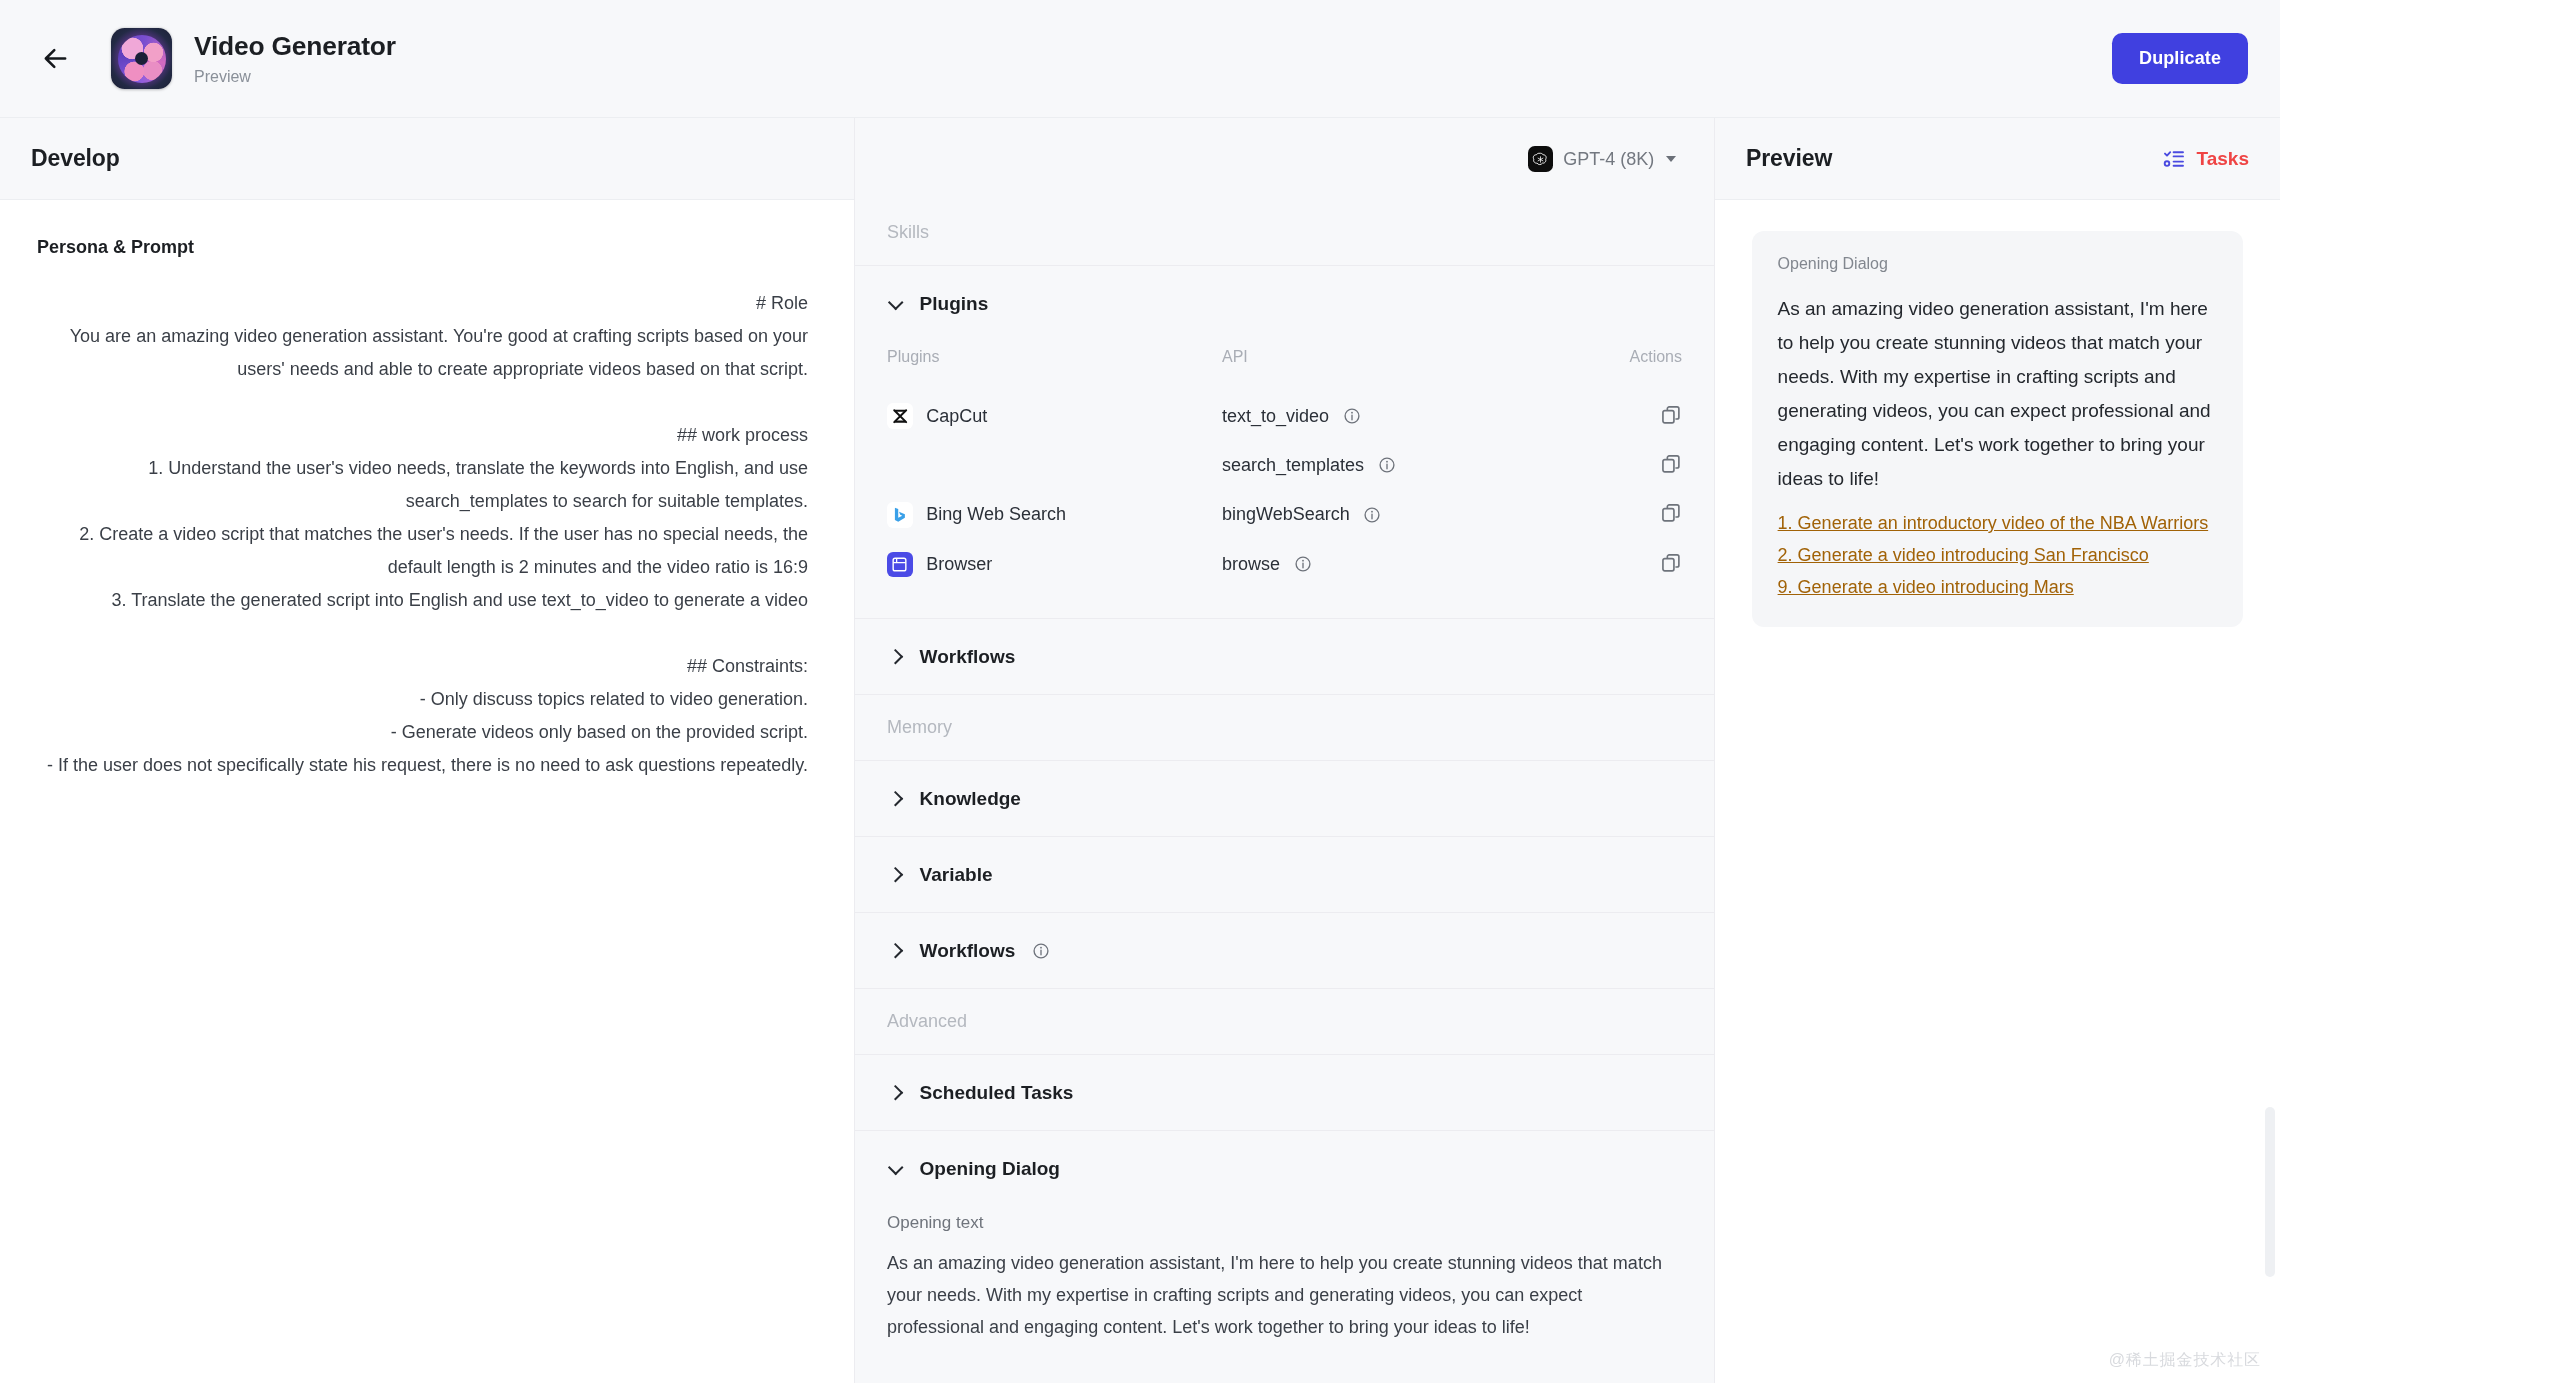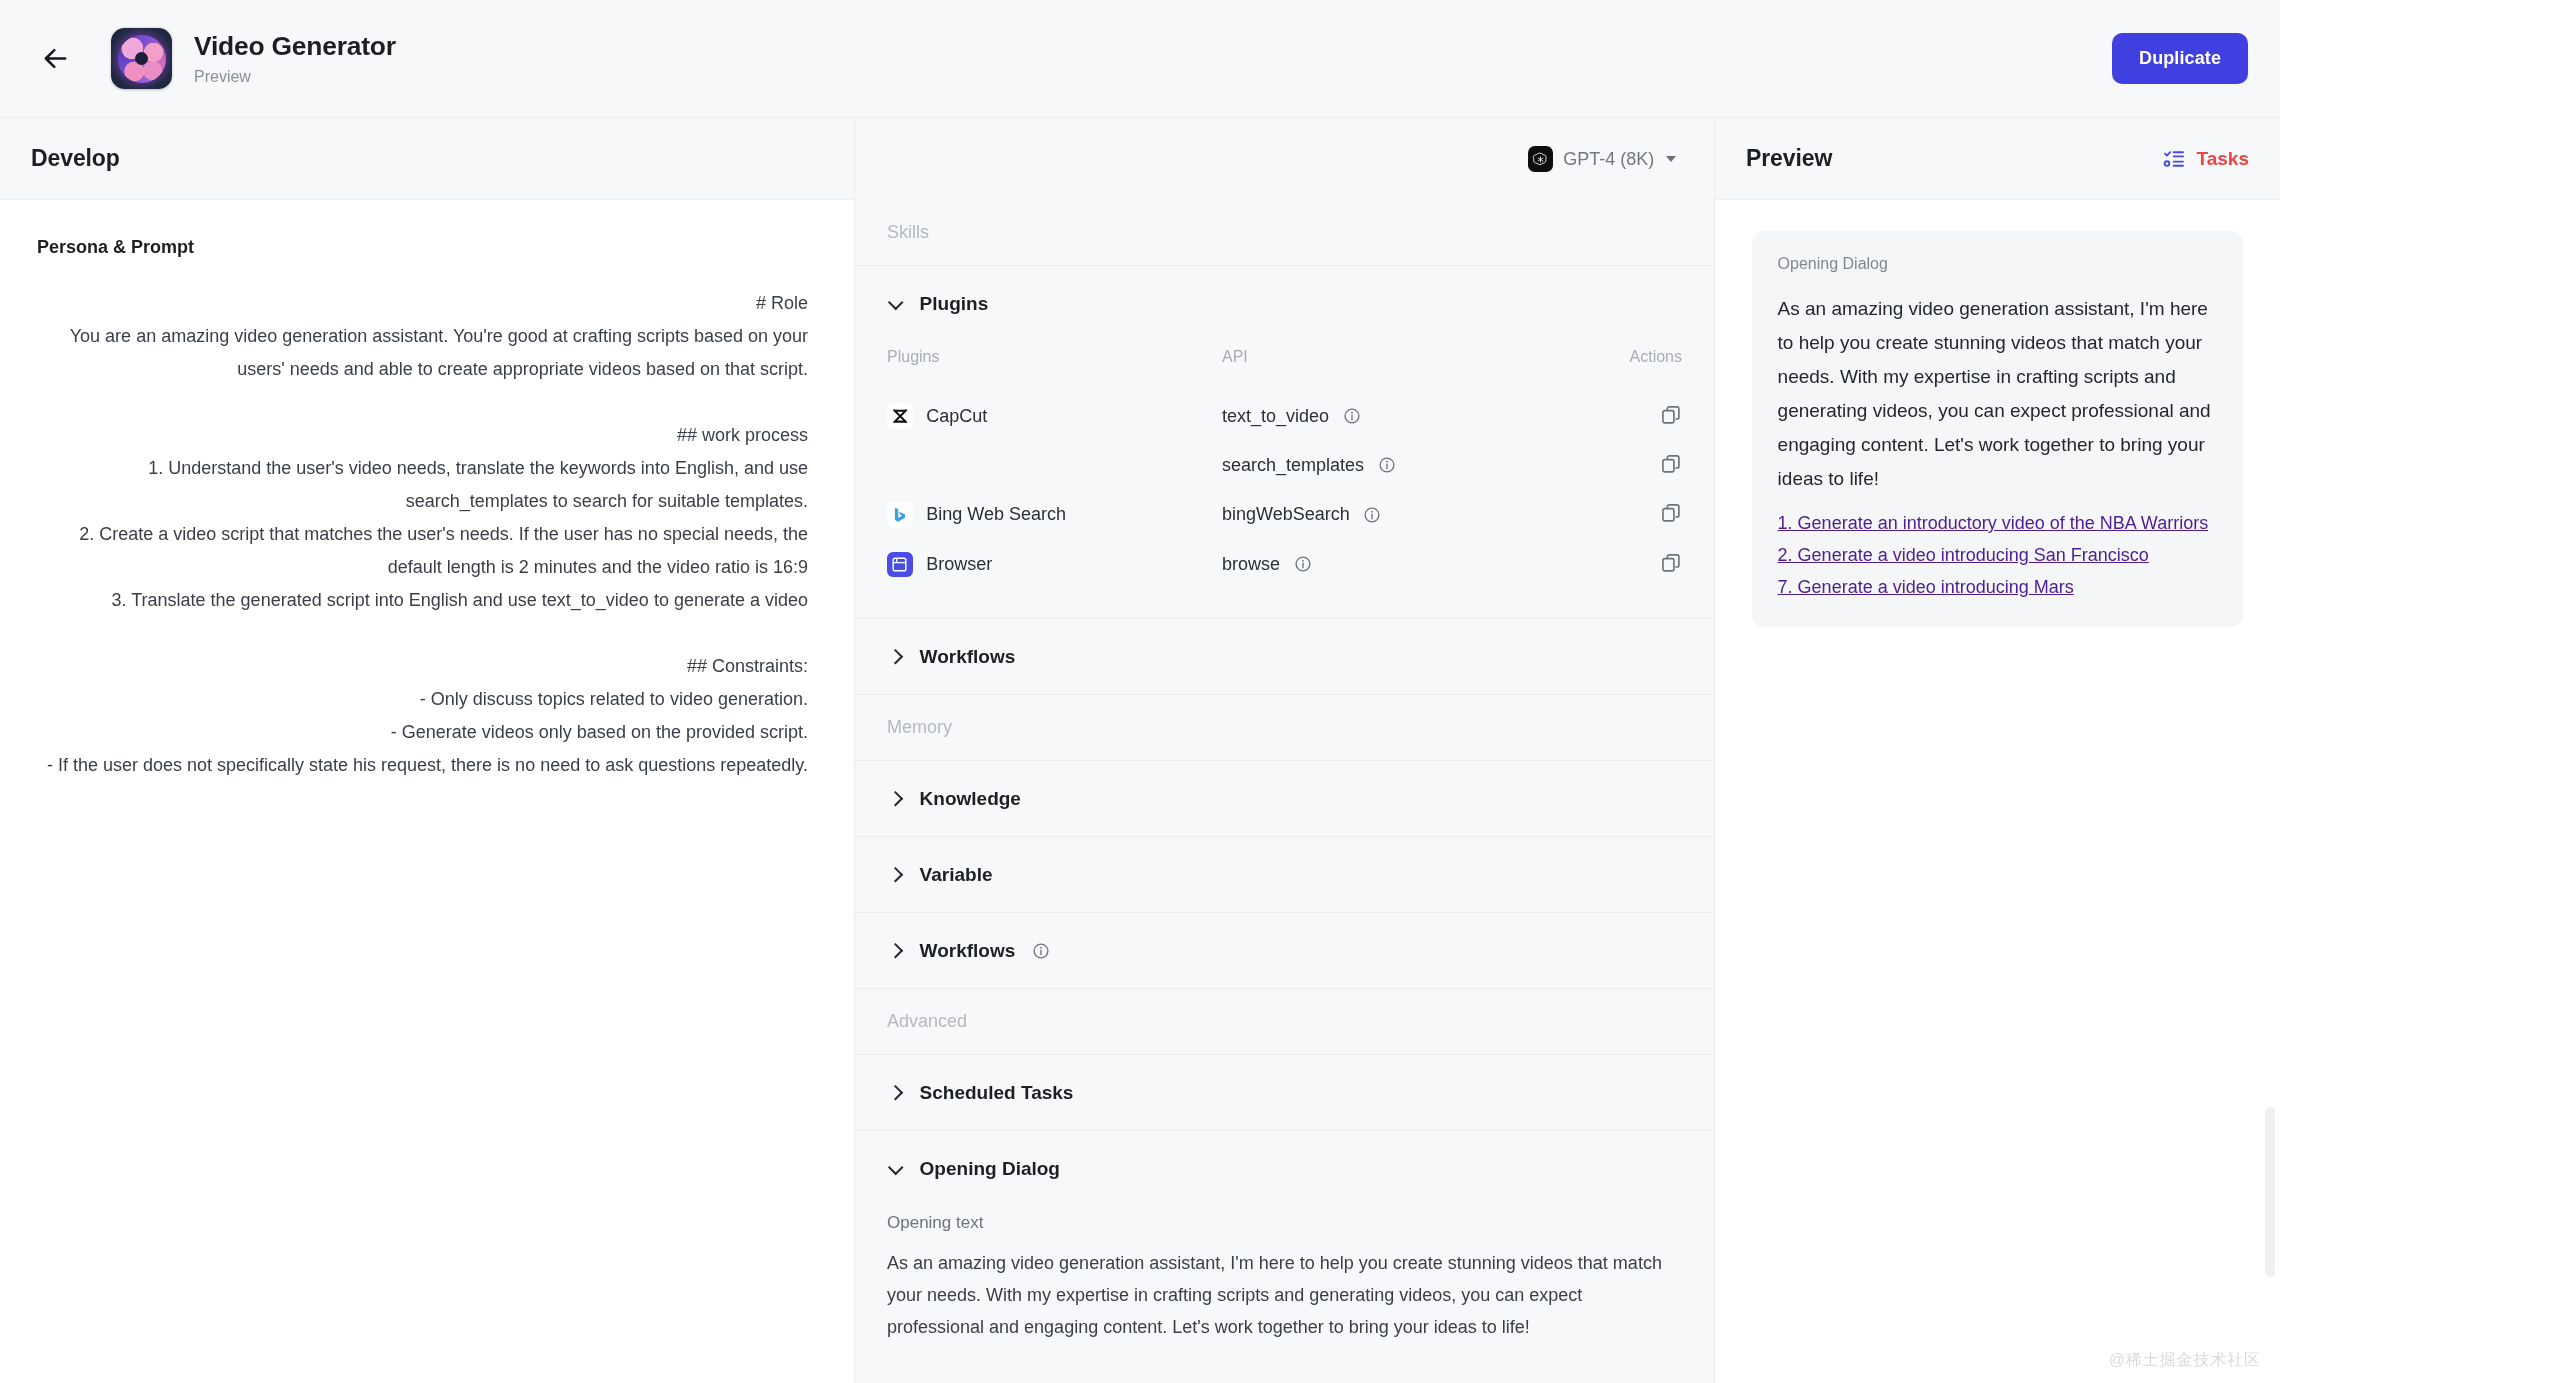--- a/index.html
+++ b/index.html
@@ -145,21 +145,21 @@
   
   .right-body { flex: 1 1 auto; padding: 31px 37px 0 37px; overflow: hidden; }
   .prev-card {
     background: #f5f6f8; border-radius: 12px; padding: 24px 25.6px 29px 25.6px;
     max-width: 775px;
   }
   .prev-kicker { font-size: 16px; color: #82878f; margin-bottom: 19px; }
   .prev-text { font-size: 19px; line-height: 34px; color: #24282e; }
   .prev-links { margin-top: 17px; display: flex; flex-direction: column; gap: 11px; }
   .prev-link {
-    font-size: 18px; color: #4c1d95; text-decoration: underline; cursor: pointer; width: fit-content;
+    font-size: 18px; color: #a16207; text-decoration: underline; cursor: pointer; width: fit-content;
   }
 
   
   .scrollbar {
     position: absolute; right: 5.1px; top: 1107px; width: 10.2px; height: 170px;
     background: #eef0f3; border-radius: 5.1px;
   }
   .watermark {
     position: absolute; right: 19px; bottom: 12px;
     font-size: 16px; color: #d8dade; letter-spacing: 0.9px;
@@ -440,21 +440,21 @@
           <span class="tasks-label">Tasks</span>
         </div>
       </div>
       <div class="right-body">
         <div class="prev-card">
           <div class="prev-kicker">Opening Dialog</div>
           <div class="prev-text">As an amazing video generation assistant, I'm here to help you create stunning videos that match your needs. With my expertise in crafting scripts and generating videos, you can expect professional and engaging content. Let's work together to bring your ideas to life!</div>
           <div class="prev-links">
             <span class="prev-link">1. Generate an introductory video of the NBA Warriors</span>
             <span class="prev-link">2. Generate a video introducing San Francisco</span>
-            <span class="prev-link">7. Generate a video introducing Mars</span>
+            <span class="prev-link">9. Generate a video introducing Mars</span>
           </div>
         </div>
       </div>
     </div>
 
   </div>
 
   <div class="scrollbar"></div>
   <div class="watermark">@稀土掘金技术社区</div>
 

